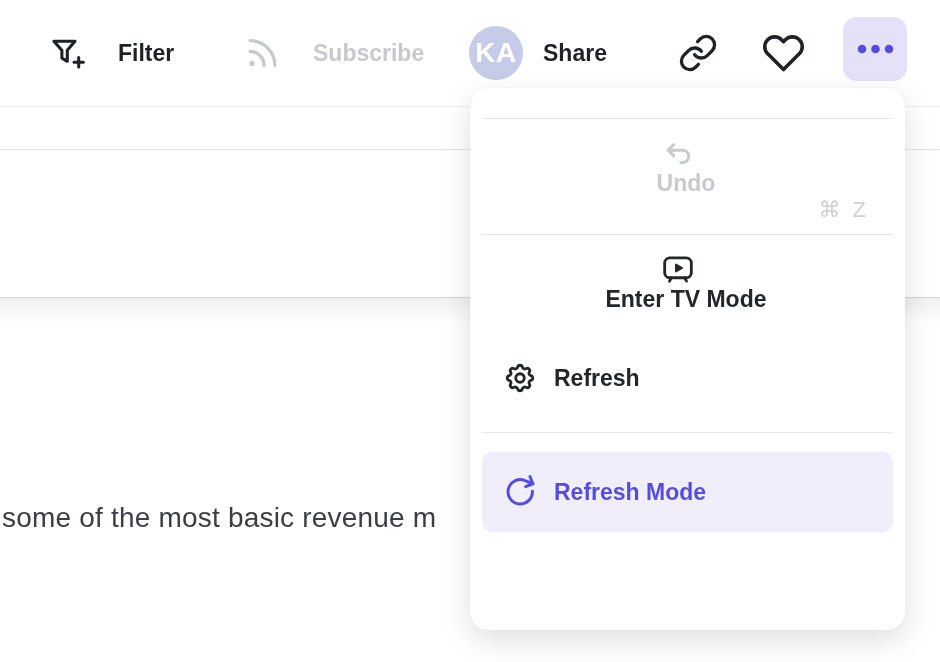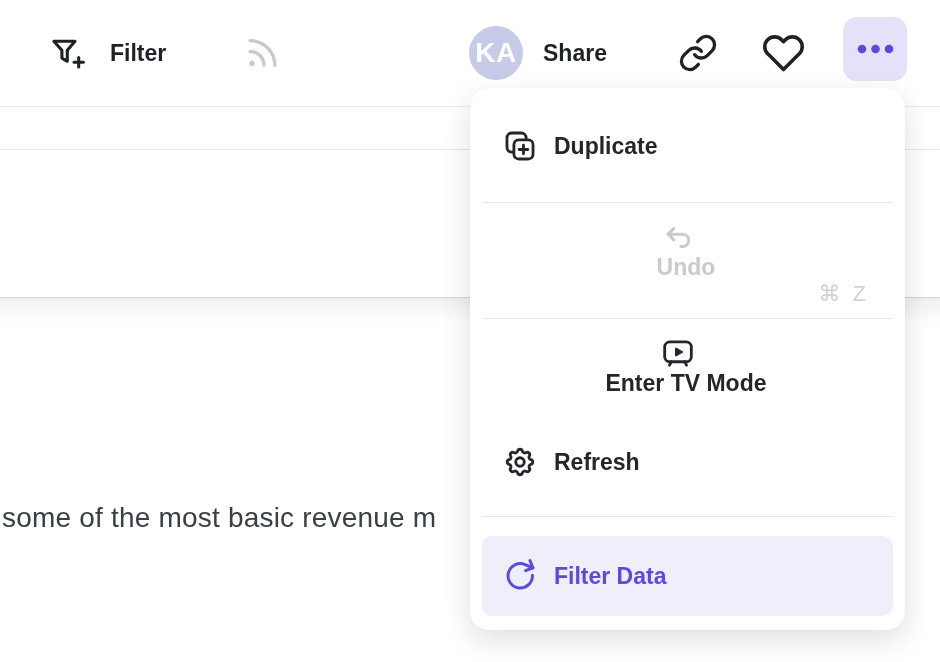--- a/index.html
+++ b/index.html
@@ -12,21 +12,21 @@
     -webkit-font-smoothing: antialiased;
   }
 
   
   .toolbar {
     position: absolute; top: 0; left: 0; right: 0; height: 107px;
     background: #fff; border-bottom: 1px solid #ececec; z-index: 5;
   }
   .tb-item {
     position: absolute; top: 50%; transform: translateY(-50%);
-    display: flex; align-items: center; gap: 24px;
+    display: flex; align-items: center; gap: 32px;
     font-size: 23px; font-weight: 600; color: #1e2125; cursor: pointer;
     white-space: nowrap;
   }
   .tb-item.disabled { color: #c6c9ce; cursor: default; }
   .tb-icon { display: flex; align-items: center; justify-content: center; }
   .avatar {
     position: absolute; left: 469px; top: 50%; transform: translateY(-50%);
     width: 54px; height: 54px; border-radius: 50%; background: #c6cbe8;
     display: flex; align-items: center; justify-content: center;
     color: #ffffff; font-size: 28px; font-weight: 700; letter-spacing: 0.5px;
@@ -106,20 +106,21 @@
     </div>
 
     <div class="tb-item disabled" style="left:244px">
       <span class="tb-icon">
         <svg width="37" height="37" viewBox="0 0 24 24" fill="none" stroke="currentColor" stroke-width="2.2" stroke-linecap="round">
           <path d="M4 11a9 9 0 0 1 9 9"></path>
           <path d="M4 4a16 16 0 0 1 16 16"></path>
           <circle cx="5.2" cy="18.8" r="1.7" fill="currentColor" stroke="none"></circle>
         </svg>
       </span>
+      <span>Subscribe</span>
     </div>
 
     <div class="avatar">
       <span>KA</span>
     </div>
 
     <div class="tb-item" style="left:543px">
       <span>Share</span>
     </div>
 
@@ -147,30 +148,20 @@
           <circle cx="18.5" cy="5" r="4.3" fill="#5a4adb"></circle>
           <circle cx="32" cy="5" r="4.3" fill="#5a4adb"></circle>
         </svg>
       </span>
     </div>
 
   </header>
 
   <div class="menu">
 
-    <div class="menu-item">
-      <span class="mi-icon">
-        <svg width="34" height="34" viewBox="0 0 24 24" fill="none" stroke="currentColor" stroke-width="2" stroke-linecap="round" stroke-linejoin="round">
-          <rect x="2.8" y="2.8" width="13.5" height="13.5" rx="3.4"></rect>
-          <rect x="7.7" y="7.7" width="13.5" height="13.5" rx="3.4" fill="#ffffff"></rect>
-          <path d="M14.45 11.4v6.1M11.4 14.45h6.1"></path>
-        </svg>
-      </span>
-      <span>Duplicate</span>
-    </div>
 
     <div class="divider"></div>
 
     <div class="menu-item disabled mt17">
       <span class="mi-icon">
         <svg width="34" height="34" viewBox="0 0 24 24" fill="none" stroke="currentColor" stroke-width="2.1" stroke-linecap="round" stroke-linejoin="round">
           <path d="M9 14 5 10l4-4"></path>
           <path d="M5 10h10.3a4.35 4.35 0 0 1 0 8.7H14"></path>
         </svg>
       </span>
@@ -205,18 +196,18 @@
 
     <div class="menu-item highlighted mt19">
       <span class="mi-icon">
         <svg width="34" height="34" viewBox="0 0 24 24" fill="none" stroke="currentColor" stroke-width="2.1" stroke-linecap="round" stroke-linejoin="round">
           <g transform="rotate(-22 12 12)">
             <polyline points="22.6 4.5 22.6 10 17.1 10"></polyline>
             <path d="M20.3 14.8a8.6 8.6 0 1 1-2-8.9l4.3 4.1"></path>
           </g>
         </svg>
       </span>
-      <span>Filter Data</span>
+      <span>Refresh Mode</span>
     </div>
 
   </div>
 
 </div>
 
 </body></html>

